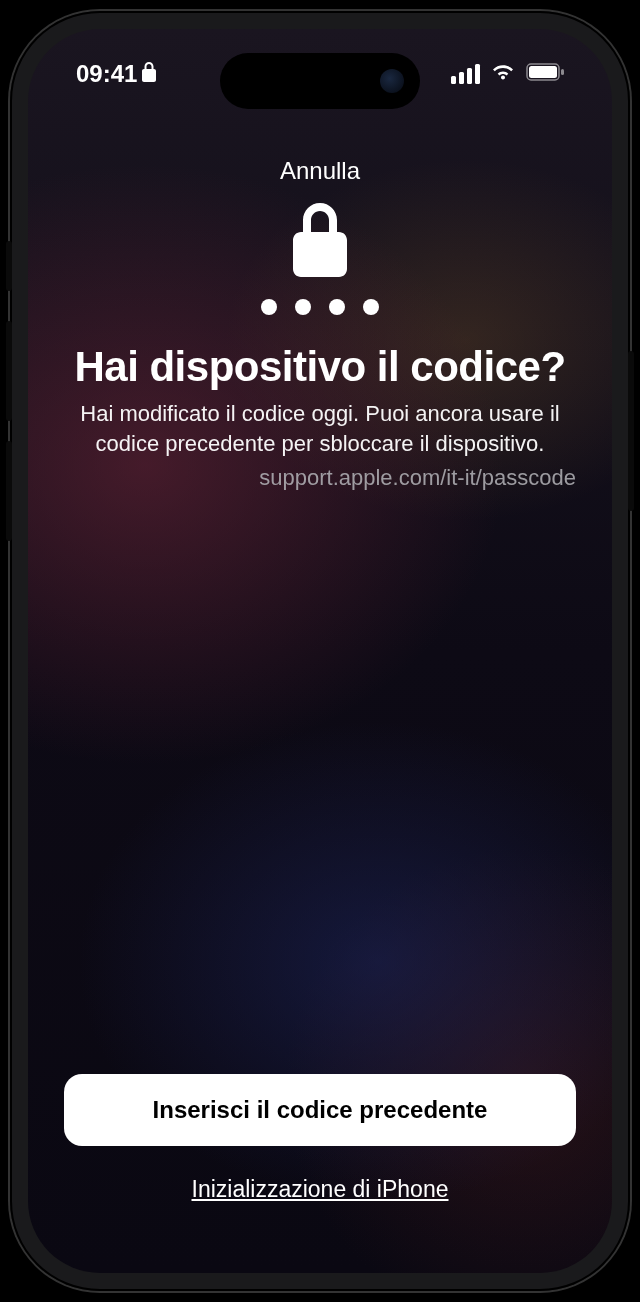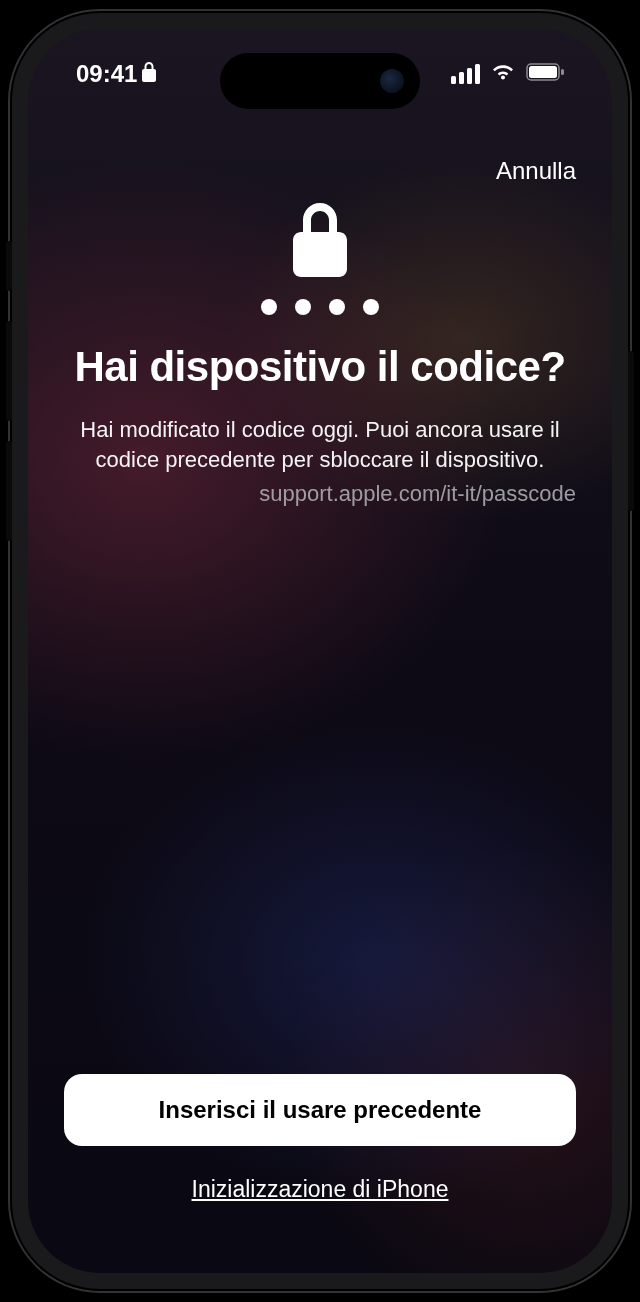--- a/index.html
+++ b/index.html
@@ -117,21 +117,21 @@
       padding: 20px 36px 50px 36px;
       display: flex;
       flex-direction: column;
       color: #fff;
     }
     
     .cancel-link {
       font-size: 24px;
       color: #fff;
       font-weight: 400;
-      text-align: right;
+      text-align: center;
       padding: 8px 0;
     }
     
     .lock-section {
       display: flex;
       flex-direction: column;
       align-items: center;
       margin-top: 10px;
     }
     
@@ -158,21 +158,21 @@
       font-weight: 700;
       text-align: center;
       margin-top: 28px;
       line-height: 1.15;
       letter-spacing: -0.5px;
     }
     
     .description {
       font-size: 22px;
       text-align: center;
-      margin-top: 24px;
+      margin-top: 8px;
       line-height: 1.35;
       color: rgba(255,255,255,0.95);
       padding: 0 5px;
     }
     
     .support-link {
       font-size: 22px;
       text-align: right;
       margin-top: 6px;
       color: rgba(180,180,185,0.85);
@@ -283,19 +283,19 @@
       </div>
 
       <h1 class="title">Hai dispositivo il codice?</h1>
 
       <p class="description">Hai modificato il codice oggi. Puoi ancora usare il codice precedente per sbloccare il dispositivo.</p>
 
       <p class="support-link">support.apple.com/it-it/passcode</p>
 
       <div class="spacer"></div>
 
-      <div class="primary-button">Inserisci il usare precedente</div>
+      <div class="primary-button">Inserisci il codice precedente</div>
 
       <div class="secondary-link">Inizializzazione di iPhone</div>
     </div>
 
   </div>
 </div>
 
 </body></html>

